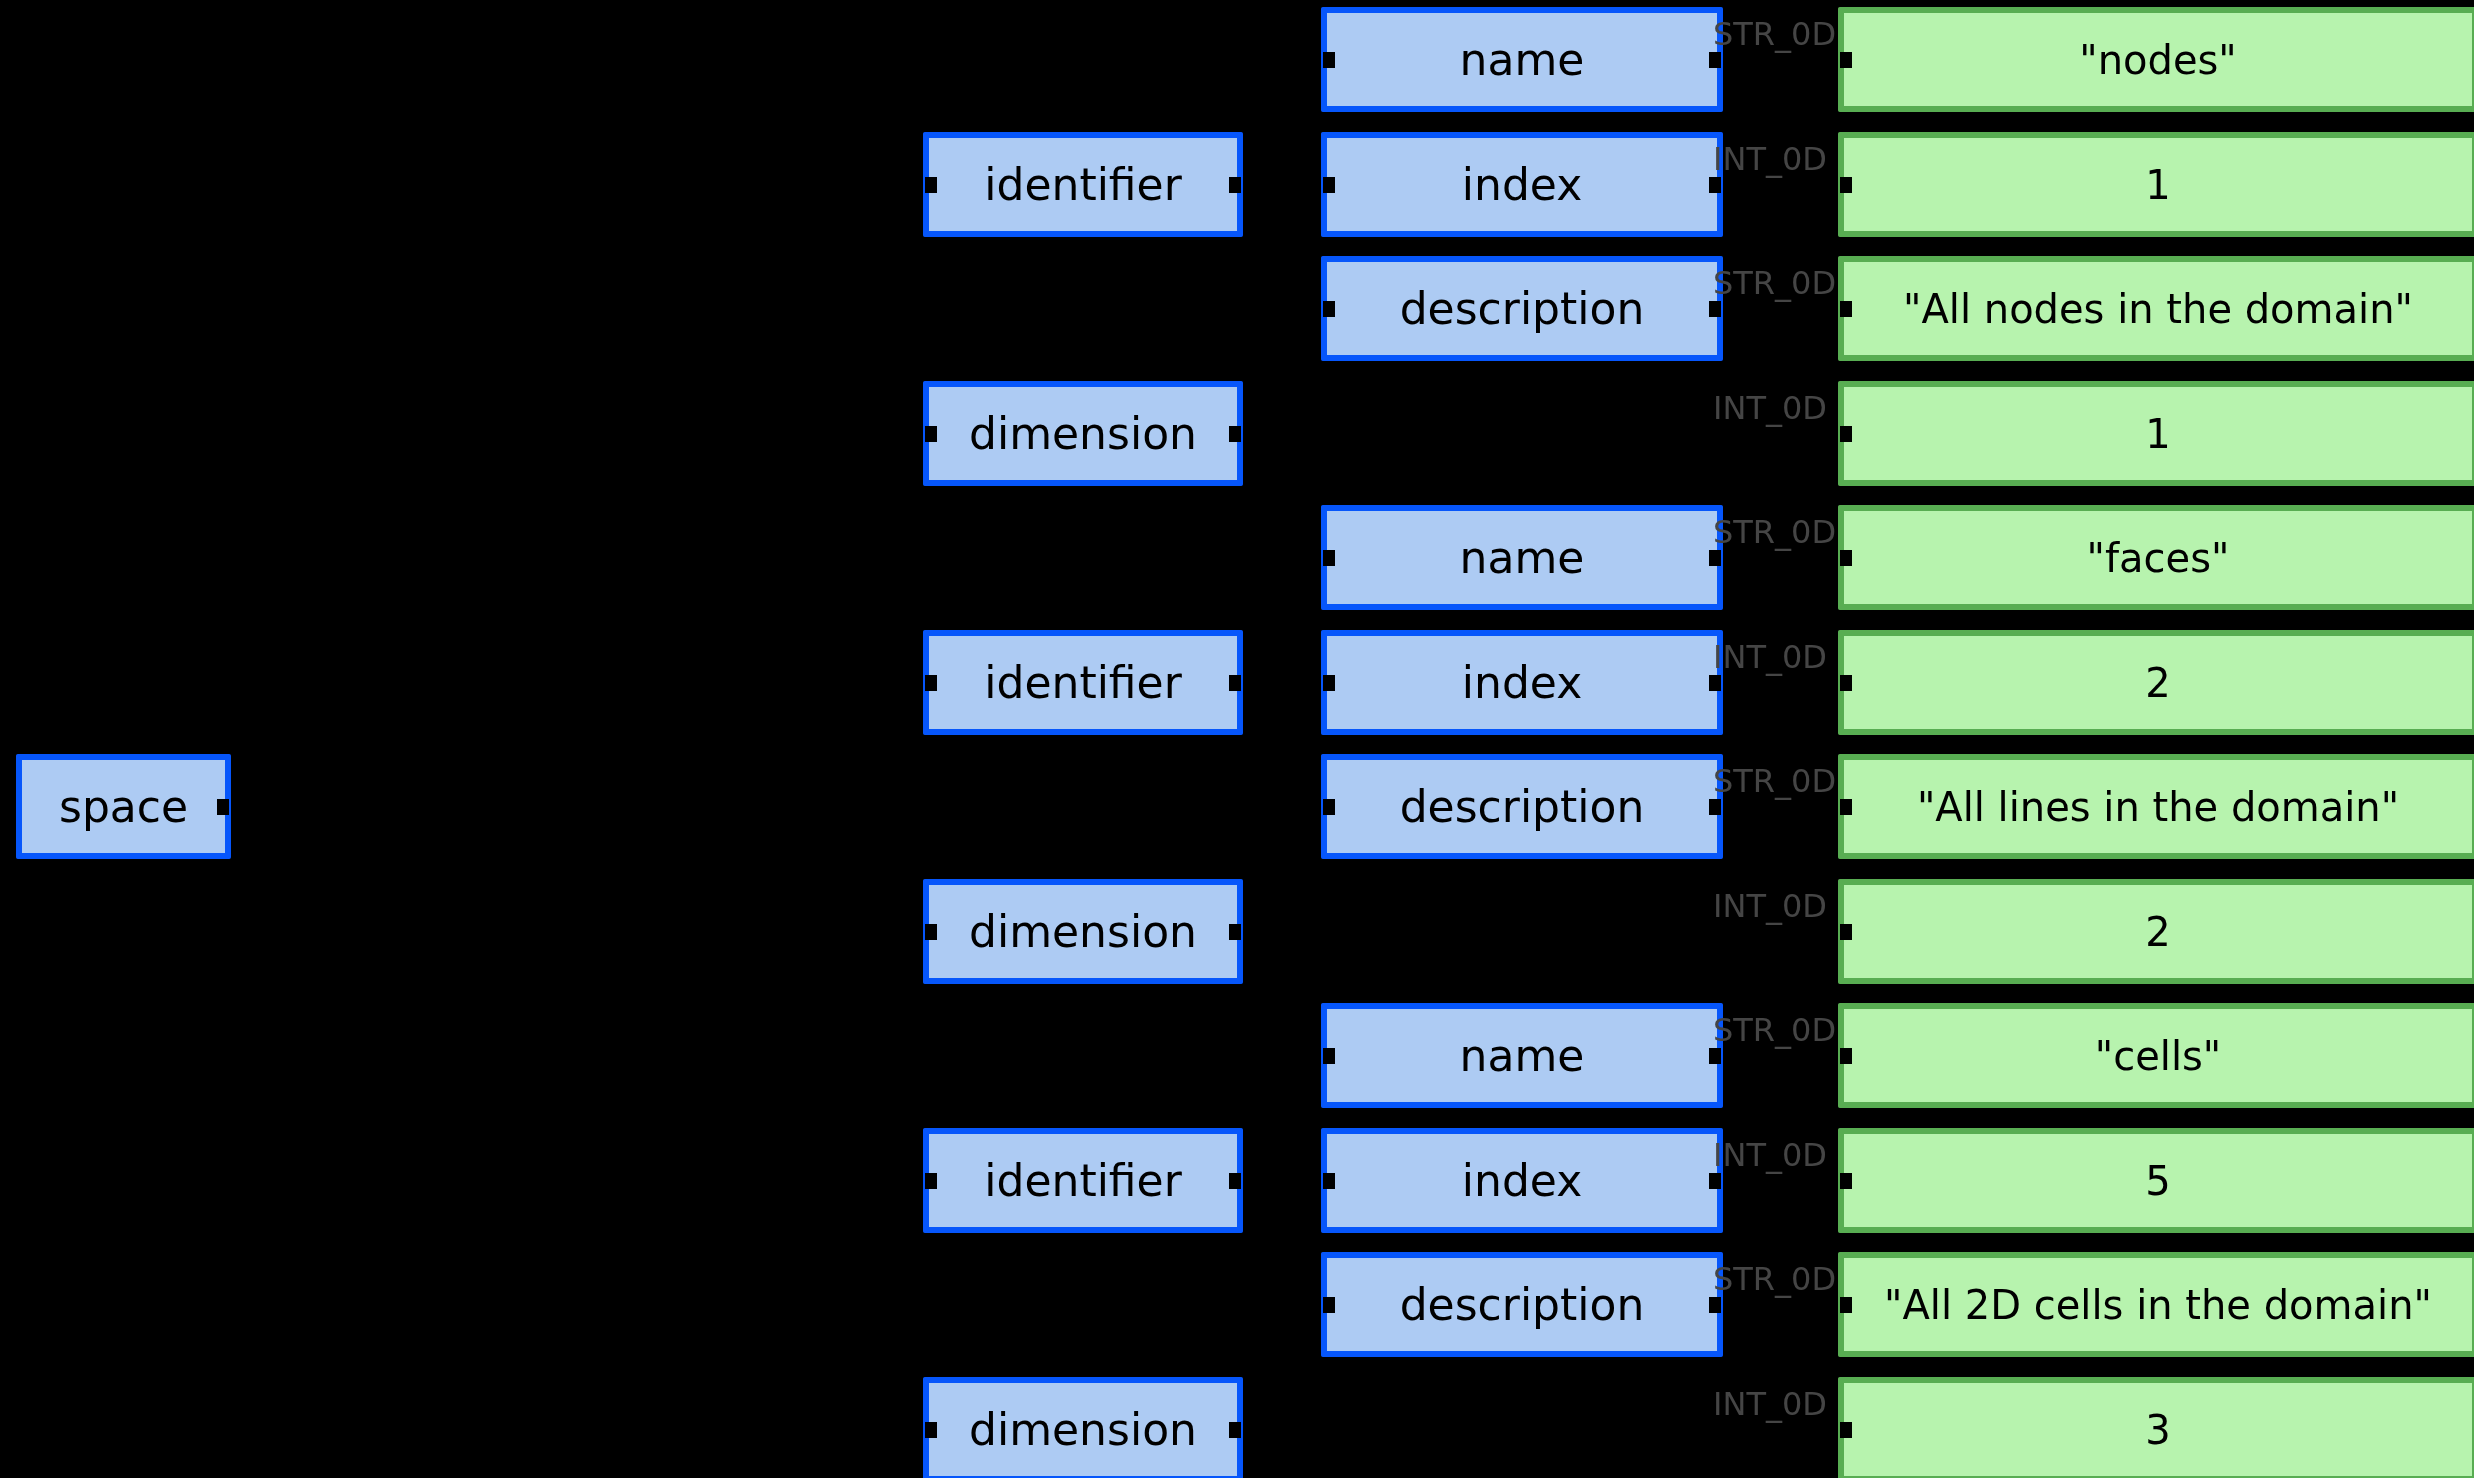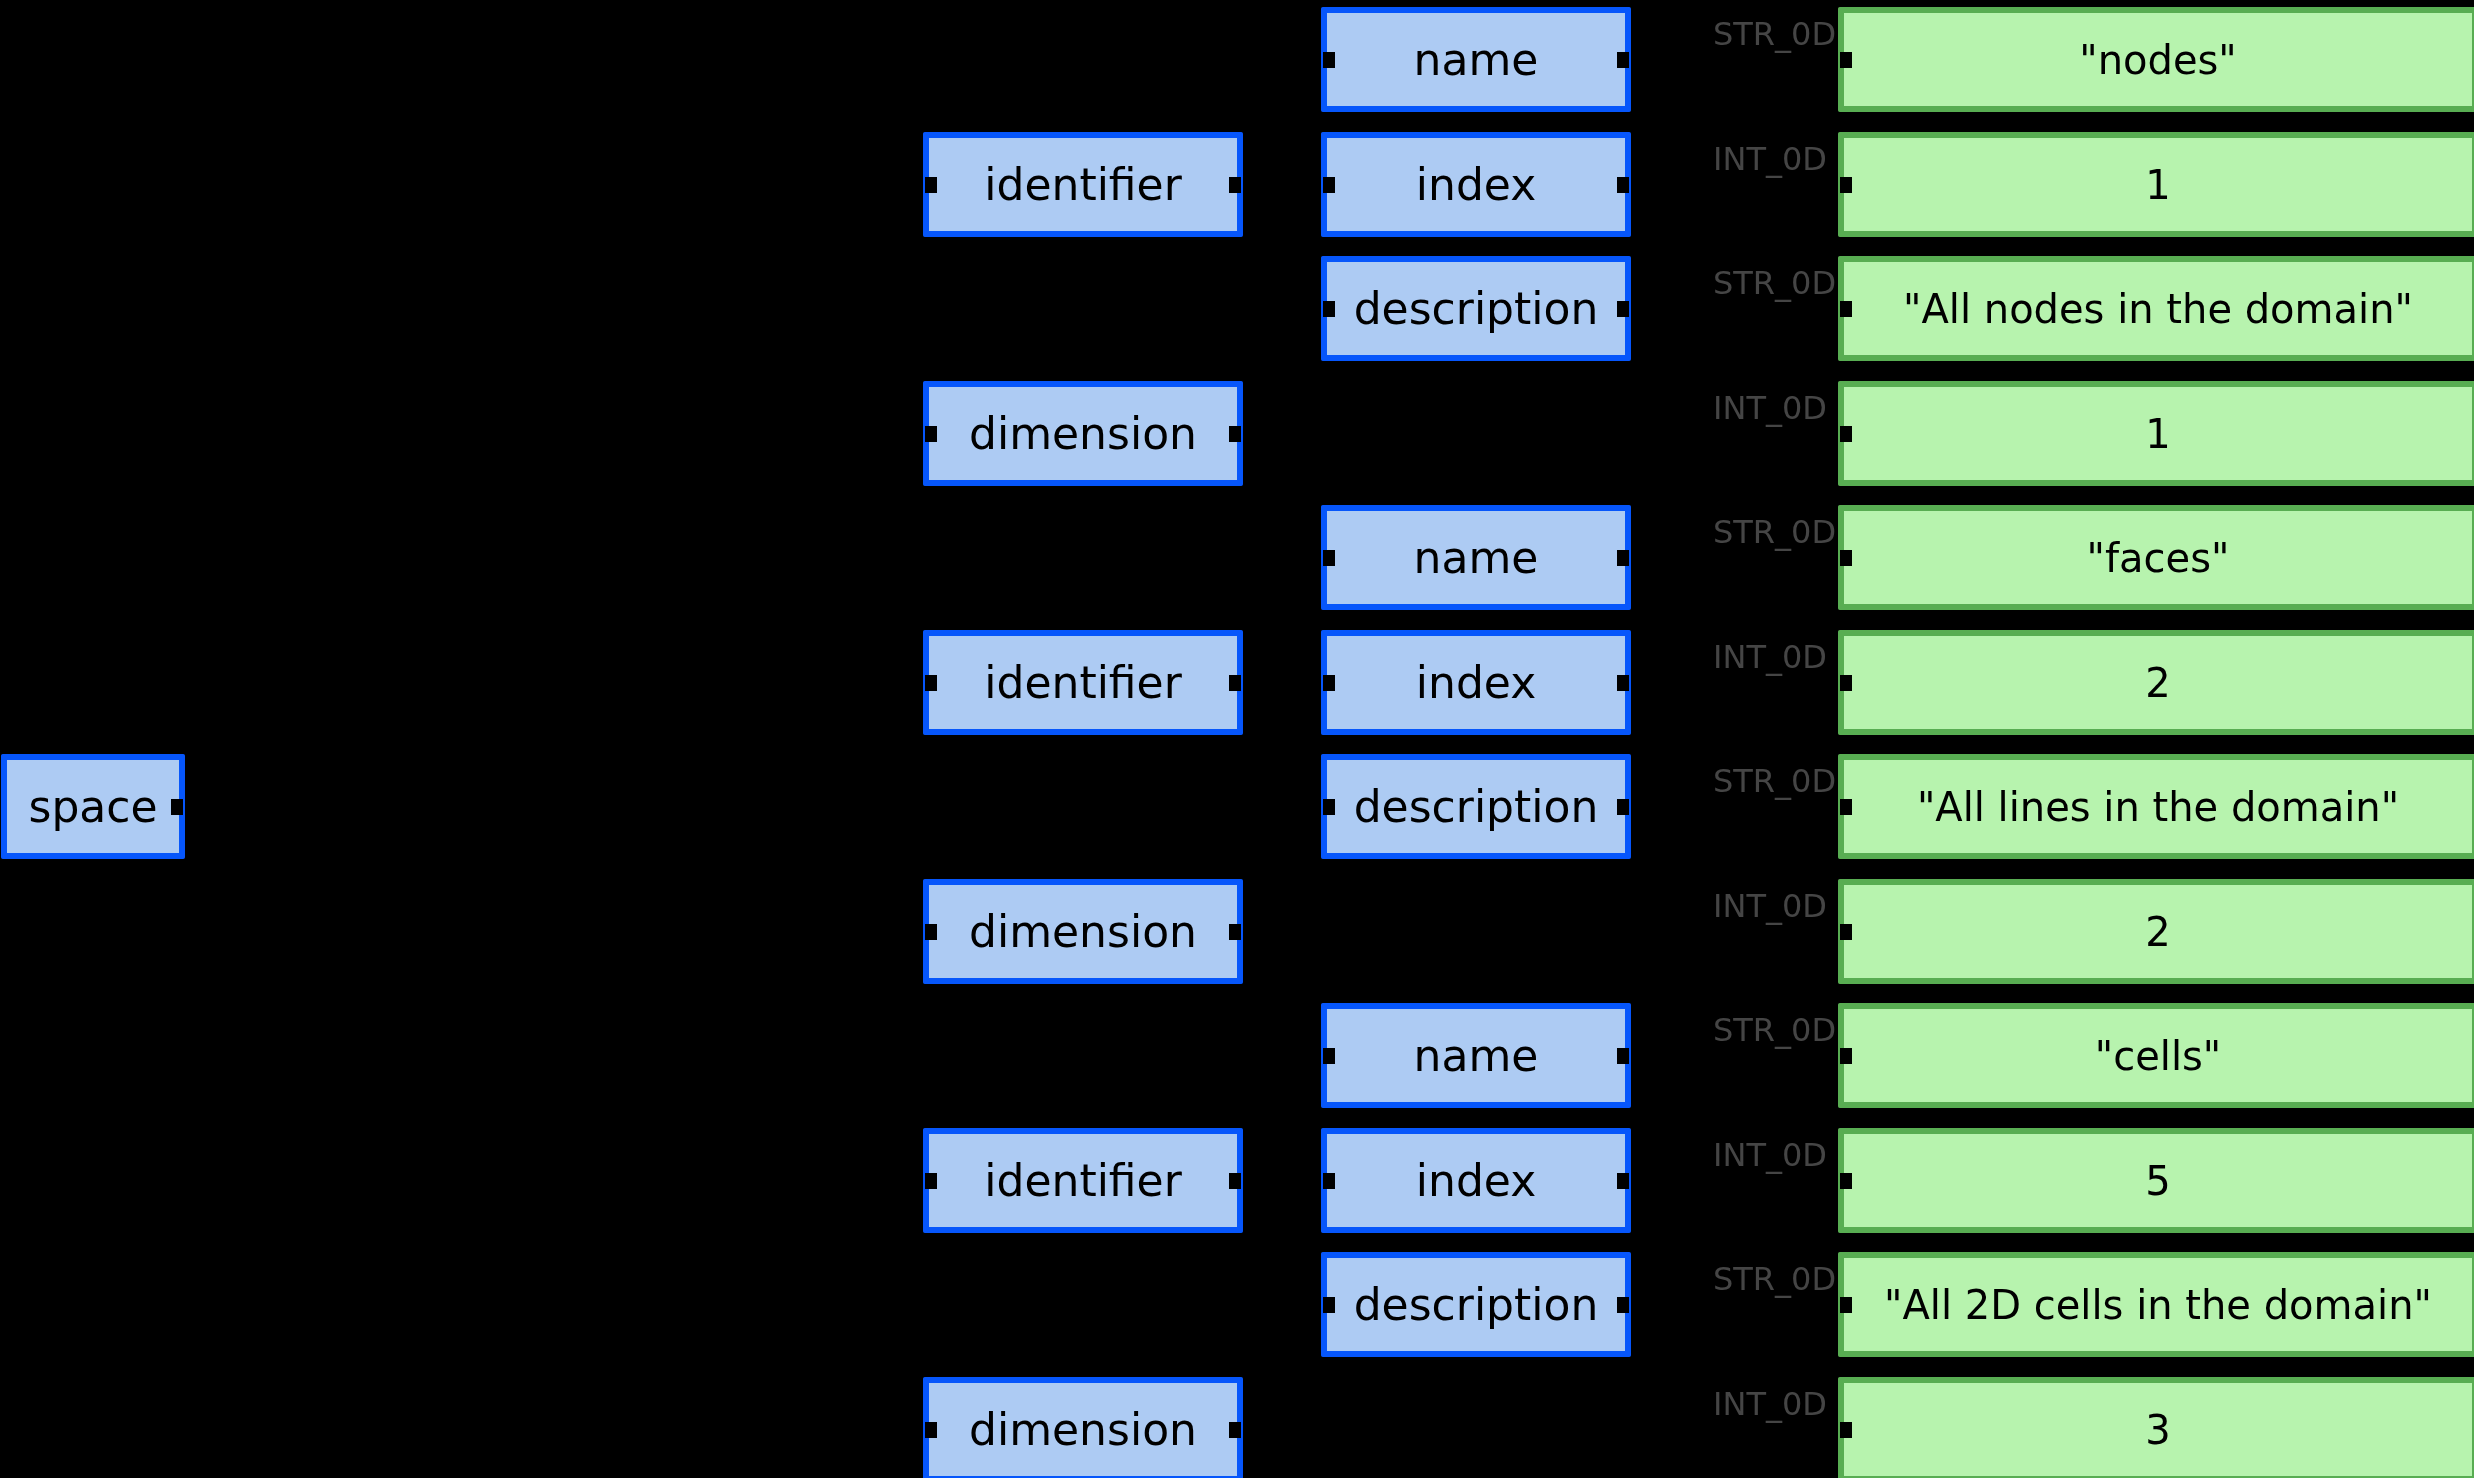--- a/index.html
+++ b/index.html
@@ -8,24 +8,24 @@
     font-family:"DejaVu Sans","Liberation Sans",sans-serif;color:#000;
   }
   .canvas{position:absolute;left:0;top:0;width:2475px;height:1479px;}
   .box{
     position:absolute;height:105px;box-sizing:border-box;border:6.1px solid;
     display:flex;align-items:center;justify-content:center;
     font-size:44px;line-height:1;border-radius:1.8px;white-space:nowrap;
   }
   .blue{background:#adcbf3;border-color:#0656fb;}
   .green{background:#b7f3ae;border-color:#58ad52;font-size:40px;}
-  .c-space{left:1px;width:184px;}
+  .c-space{left:16px;width:215px;}
   .c-grid{left:300px;width:387px;}
   .c3{left:923px;width:320px;}
-  .c4{left:1321px;width:310px;}
+  .c4{left:1321px;width:402px;}
   .c5{left:1838px;width:640px;}
   .type-label{
     position:absolute;left:1700px;width:137px;height:40px;
     font-size:32px;line-height:40px;color:#454545;text-align:left;margin-left:13px;
   }
   
   .nL::before,.nR::after{
     content:"";position:absolute;top:50%;transform:translateY(-50%);
     height:16px;width:12.3px;background:#000;
   }

